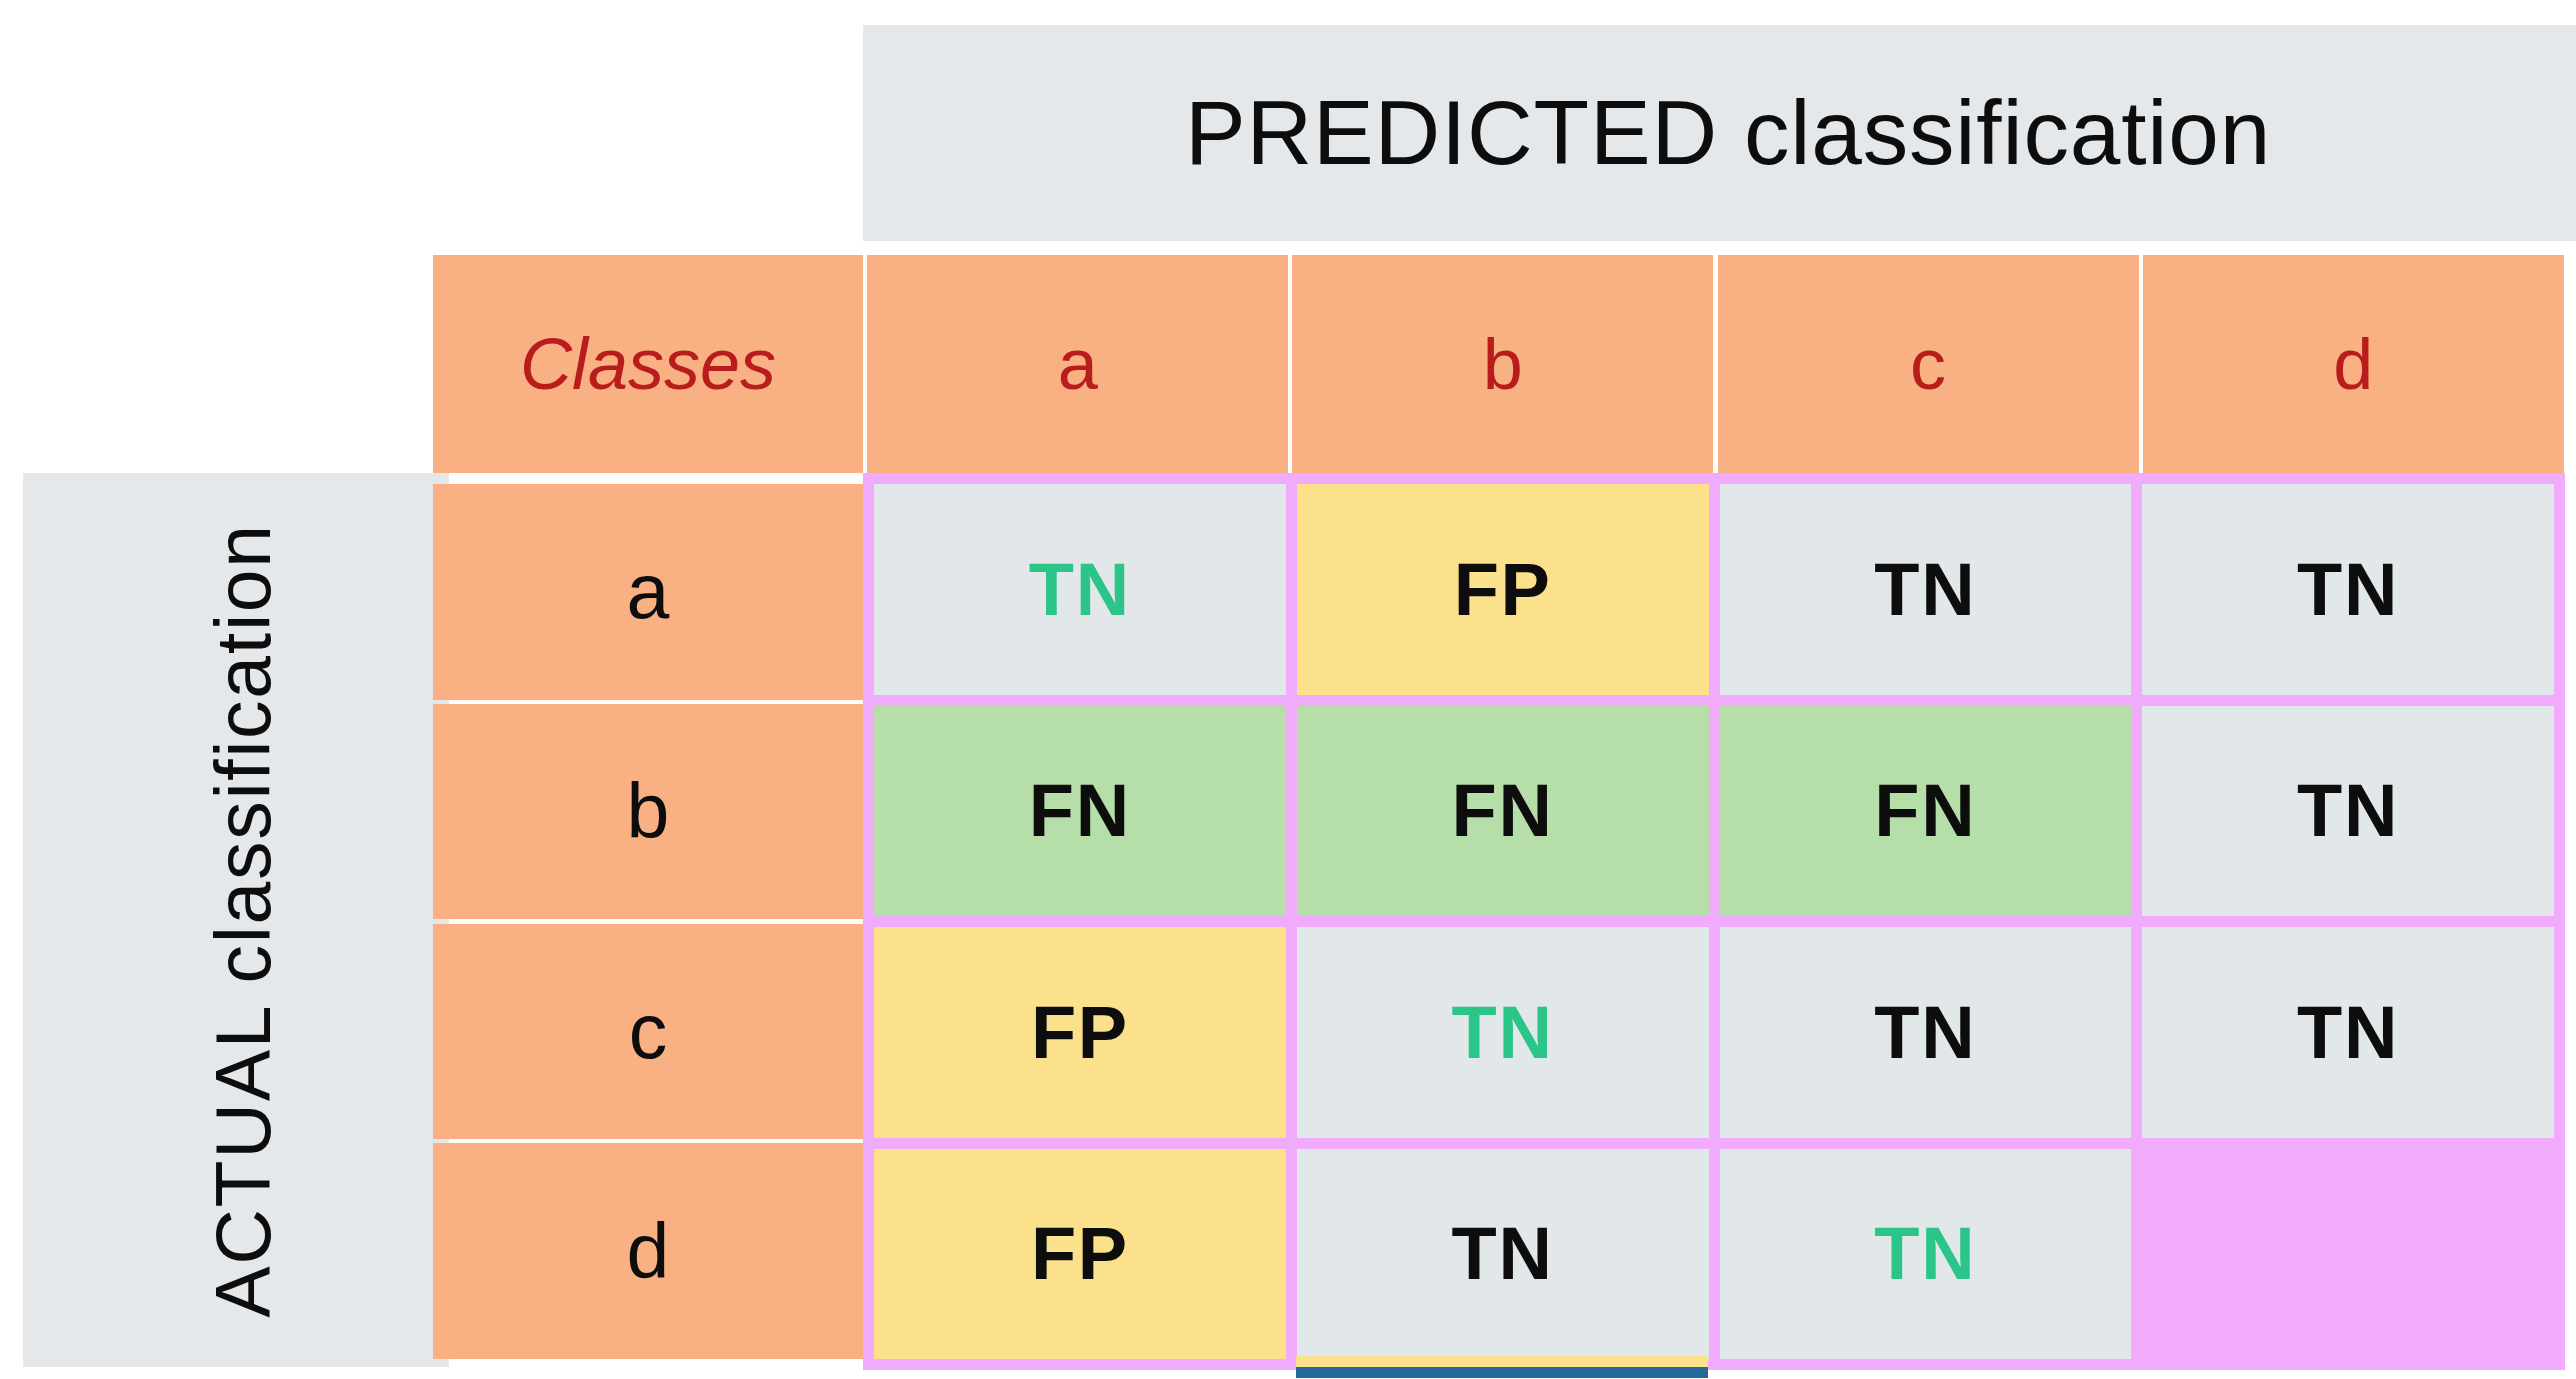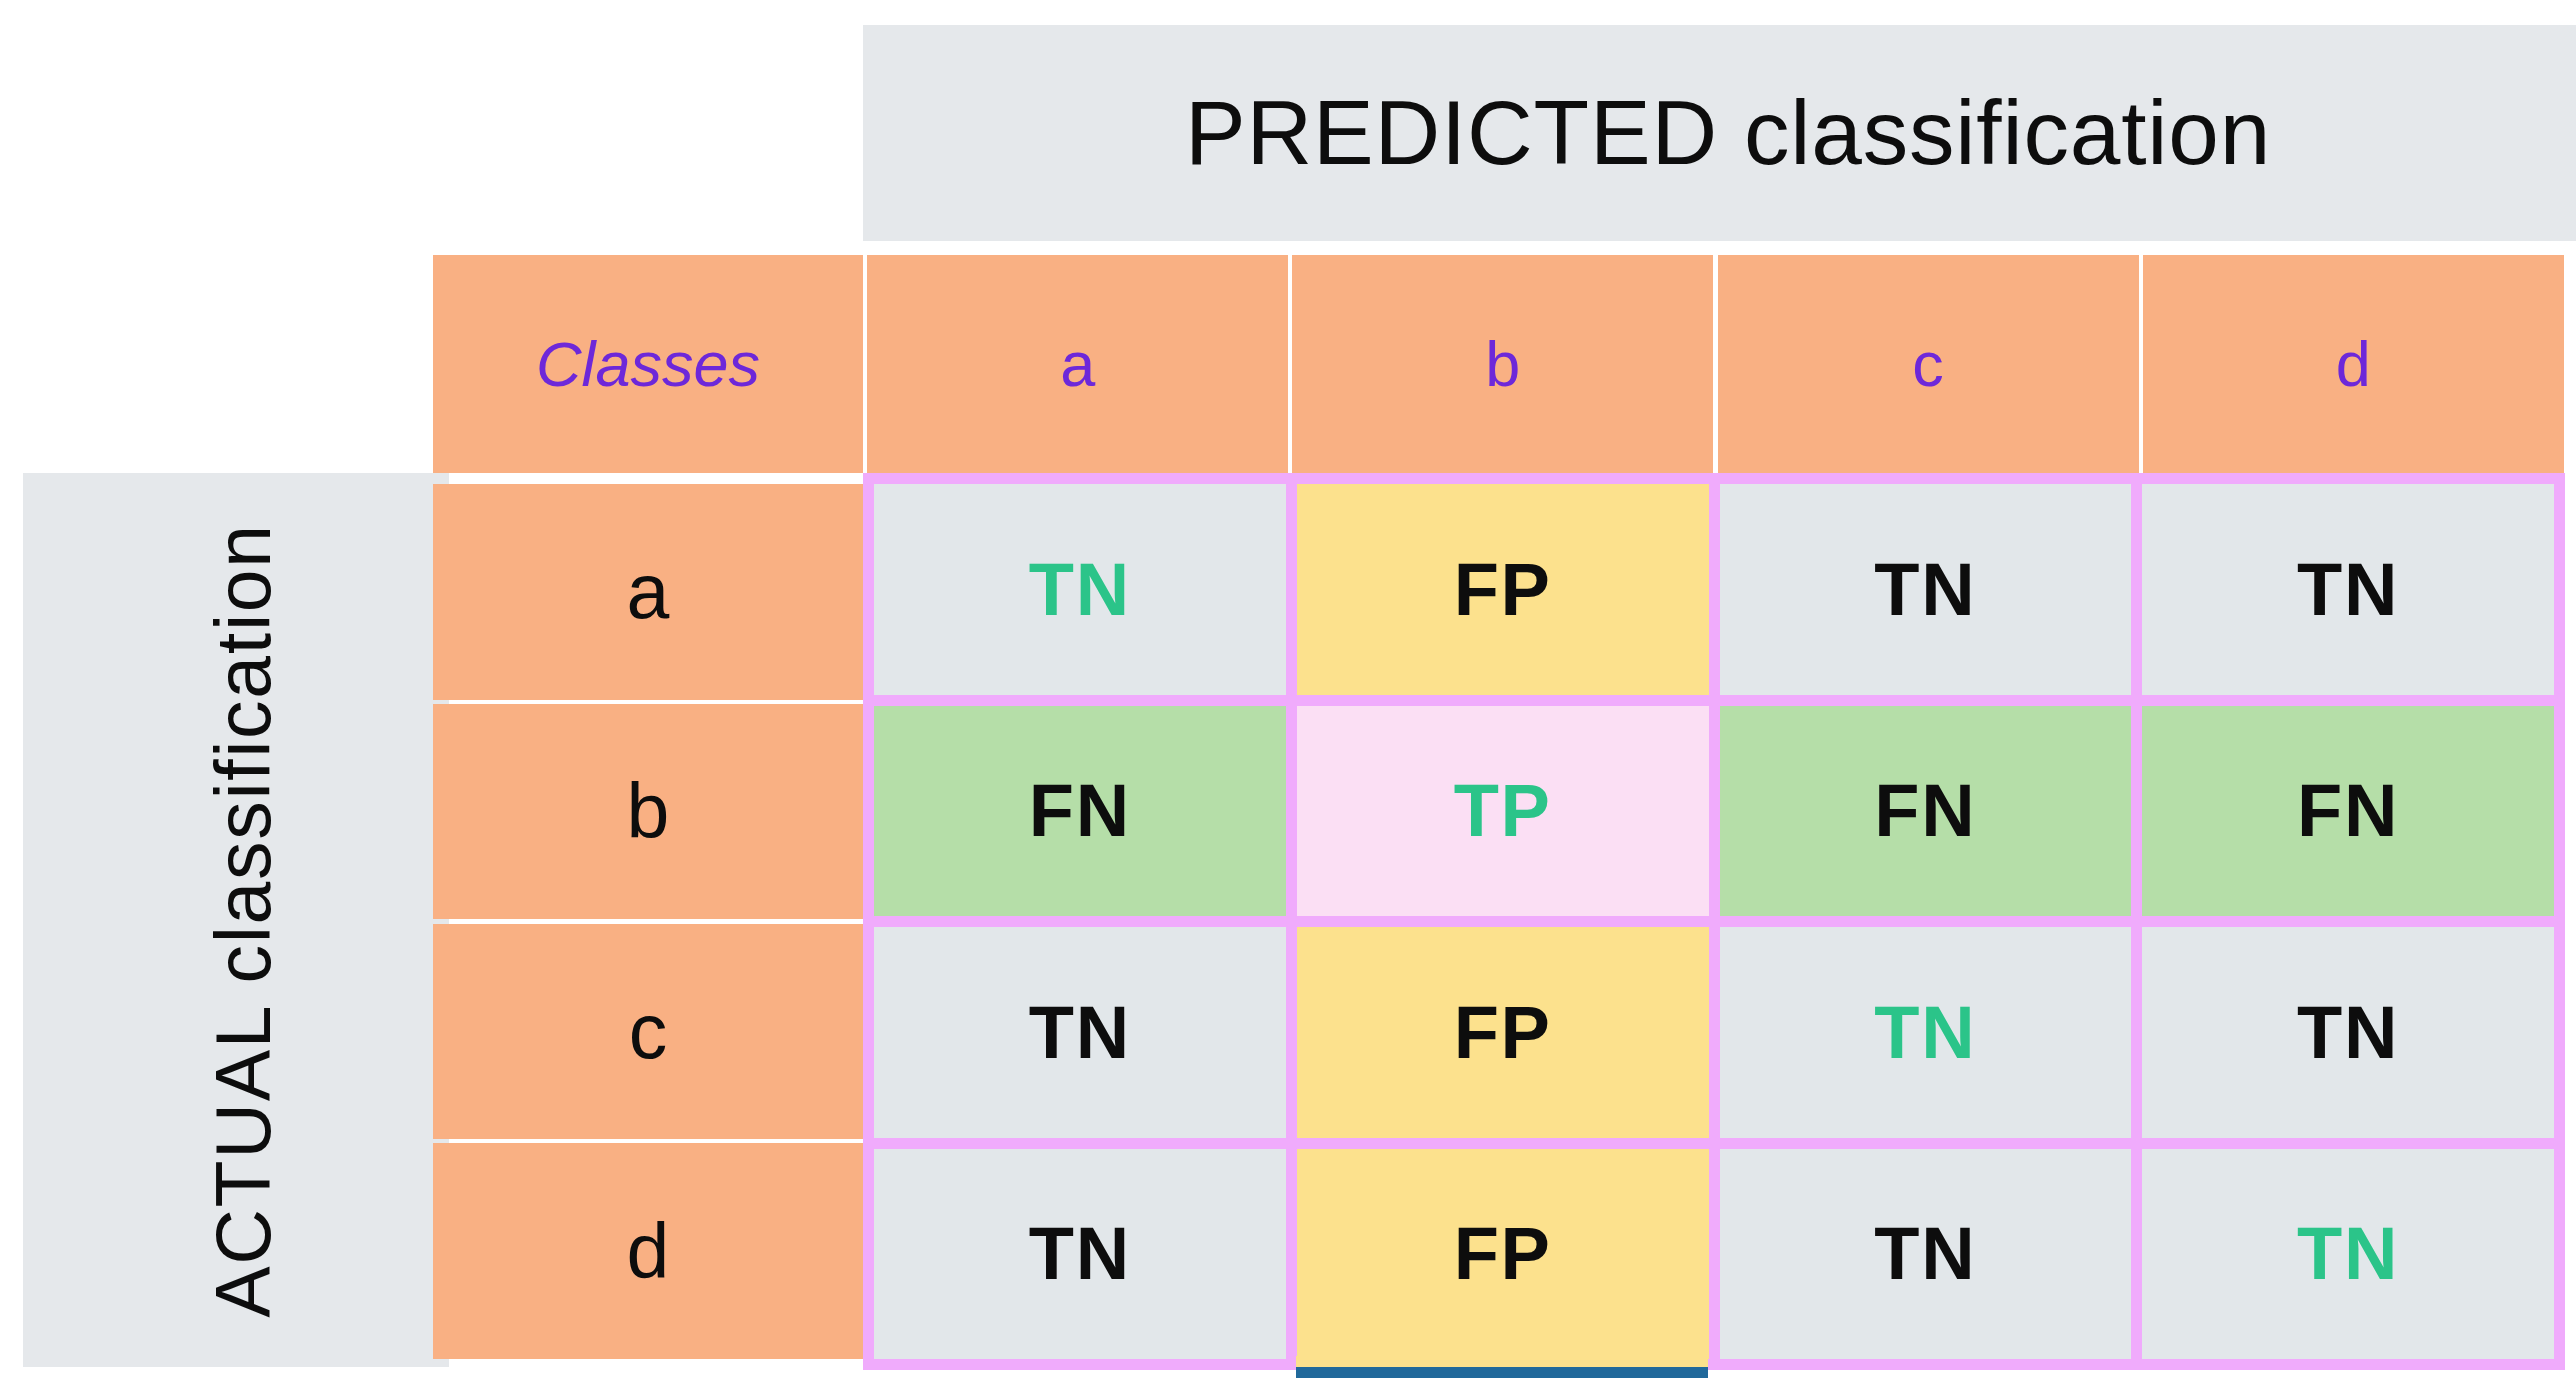--- a/index.html
+++ b/index.html
@@ -11,21 +11,21 @@
   
   #predicted-panel{left:863px;top:25px;width:1698px;height:216px;}
   #predicted-panel span{font-size:91px;color:#0d0d0d;letter-spacing:0.8px;}
 
   
   #actual-panel{left:22.7px;top:473px;width:410px;height:894px;}
   #actual-panel span{transform:rotate(-90deg);white-space:nowrap;font-size:77px;color:#0d0d0d;letter-spacing:1.7px;}
 
   
   #header-row{position:absolute;left:433px;top:255px;width:2131px;height:218px;display:flex;gap:4.2px;}
-  #header-row .hcell{display:flex;align-items:center;justify-content:center;font-size:63px;color:#6d28d9;}
+  #header-row .hcell{display:flex;align-items:center;justify-content:center;font-size:72px;color:#b91c1c;}
   #classes-cell{width:430px;font-style:italic;font-size:76px;}
   #header-row .colcell{width:421px;}
 
   
   #row-labels{position:absolute;left:433px;top:484px;width:430px;height:875px;display:flex;flex-direction:column;gap:4.2px;}
   #row-labels .rcell{flex:1;display:flex;align-items:center;justify-content:center;font-size:77px;color:#0d0d0d;}
 
   
   #matrix-grid{position:absolute;left:863px;top:473px;width:1702px;height:897px;
     display:grid;grid-template-columns:repeat(4,1fr);grid-template-rows:repeat(4,1fr);
@@ -63,21 +63,20 @@
     <div class="rcell" style="background: rgb(249, 176, 131);">c</div>
     <div class="rcell" style="background: rgb(249, 176, 131);">d</div>
   </div>
 
   <div id="matrix-grid" style="background: #f0abfc;">
     <div class="mcell" style="background: rgb(226, 231, 234); color: rgb(43, 196, 137);">TN</div>
     <div class="mcell" style="background: rgb(252, 225, 141); color: rgb(13, 13, 13);">FP</div>
     <div class="mcell" style="background: rgb(226, 231, 234); color: rgb(13, 13, 13);">TN</div>
     <div class="mcell" style="background: rgb(226, 231, 234); color: rgb(13, 13, 13);">TN</div>
     <div class="mcell" style="background: rgb(181, 222, 168); color: rgb(13, 13, 13);">FN</div>
-    <div class="mcell" style="background: rgb(251, 223, 244); color: rgb(43, 196, 137);">TP</div>
     <div class="mcell" style="background: rgb(181, 222, 168); color: rgb(13, 13, 13);">FN</div>
     <div class="mcell" style="background: rgb(181, 222, 168); color: rgb(13, 13, 13);">FN</div>
     <div class="mcell" style="background: rgb(226, 231, 234); color: rgb(13, 13, 13);">TN</div>
     <div class="mcell" style="background: rgb(252, 225, 141); color: rgb(13, 13, 13);">FP</div>
     <div class="mcell" style="background: rgb(226, 231, 234); color: rgb(43, 196, 137);">TN</div>
     <div class="mcell" style="background: rgb(226, 231, 234); color: rgb(13, 13, 13);">TN</div>
     <div class="mcell" style="background: rgb(226, 231, 234); color: rgb(13, 13, 13);">TN</div>
     <div class="mcell" style="background: rgb(252, 225, 141); color: rgb(13, 13, 13);">FP</div>
     <div class="mcell" style="background: rgb(226, 231, 234); color: rgb(13, 13, 13);">TN</div>
     <div class="mcell" style="background: rgb(226, 231, 234); color: rgb(43, 196, 137);">TN</div>

